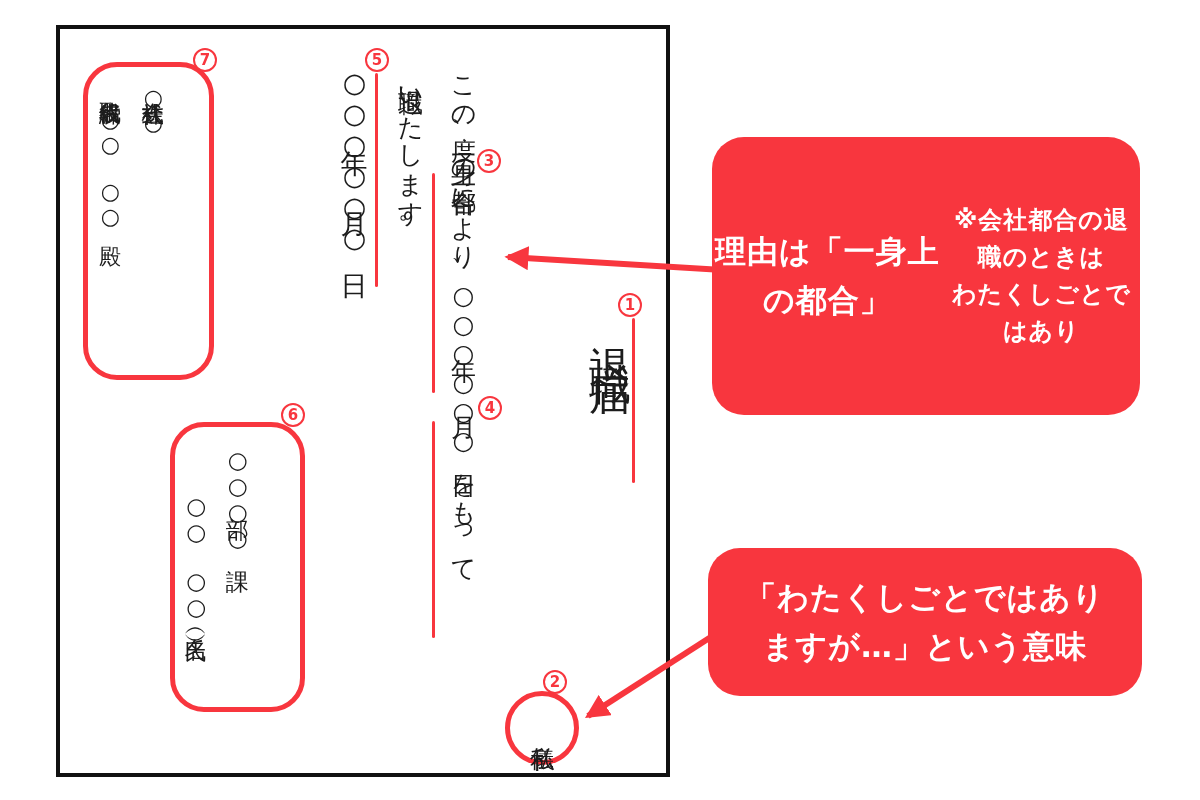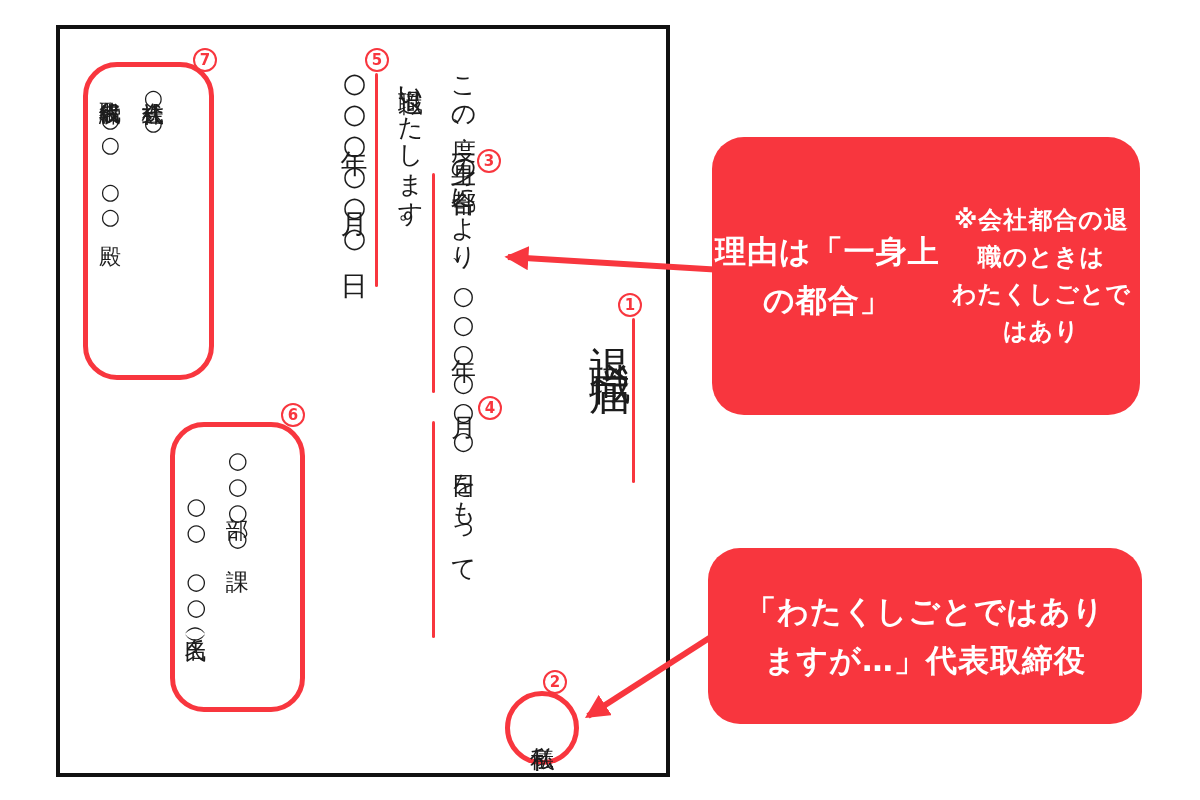--- a/index.html
+++ b/index.html
@@ -50,21 +50,21 @@
   .arrow-layer{position:absolute;left:0;top:0;z-index:2;}
   .arrow-layer line{stroke:#f8363e;stroke-width:6;}
   .arrow-layer .head{fill:#f8363e;}
   
   .callout{
     position:absolute;background:#f8363e;border-radius:32px;z-index:3;
     display:flex;flex-direction:row;align-items:center;justify-content:center;
     color:#ffffff;text-align:center;font-weight:700;letter-spacing:1px;
   }
   .callout-reason{left:712px;top:137px;width:428px;height:278px;row-gap:16px;}
-  .callout-meaning{left:708px;top:548px;width:434px;height:176px;}
+  .callout-meaning{left:708px;top:548px;width:434px;height:148px;}
   .co-line{display:block;}
   .co-big .co-line{font-size:31px;line-height:1.58;}
   .co-note .co-line{font-size:24px;line-height:1.55;}
 </style>
 </head>
 <body>
 
 <div class="canvas">
 
   <div class="doc">
@@ -117,17 +117,17 @@
     </div>
     <div class="co-note">
       <span class="co-line">※会社都合の退職のときは</span>
       <span class="co-line">わたくしごとではあり</span>
     </div>
   </div>
 
   <div class="callout callout-meaning">
     <div class="co-big">
       <span class="co-line">「わたくしごとではあり</span>
-      <span class="co-line">ますが…」代表取締役</span>
+      <span class="co-line">ますが…」という意味</span>
     </div>
   </div>
 
 </div>
 
 </body></html>

